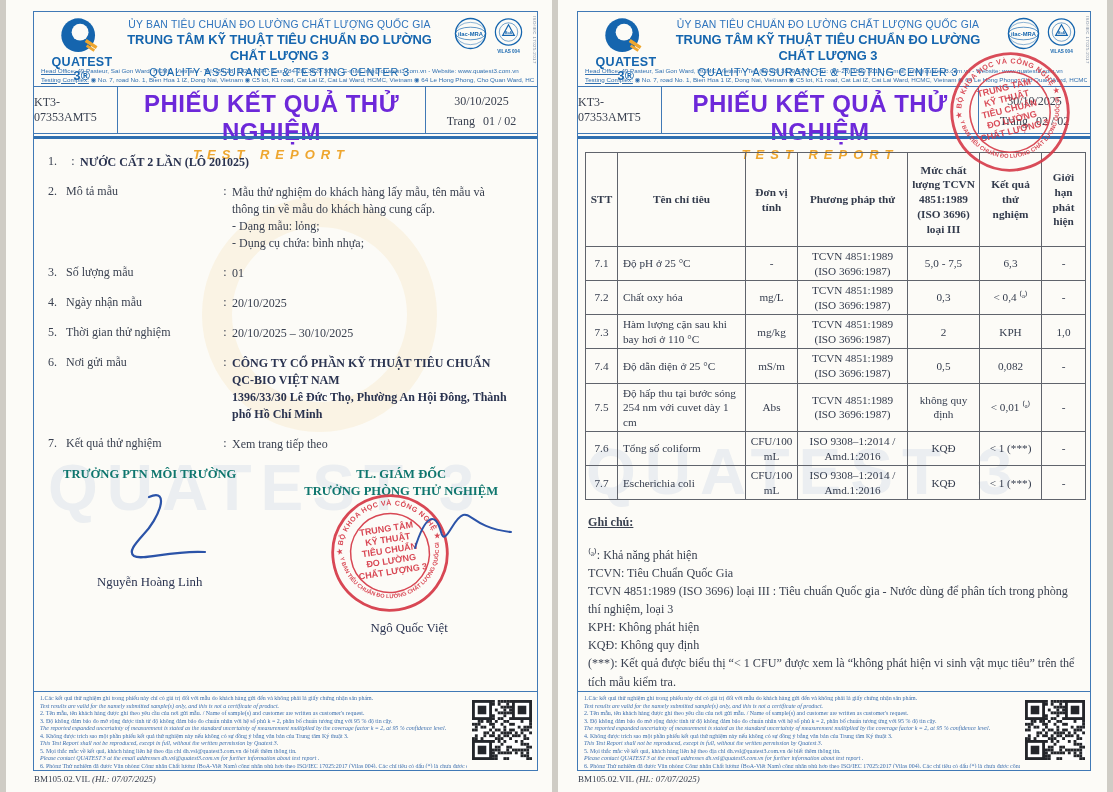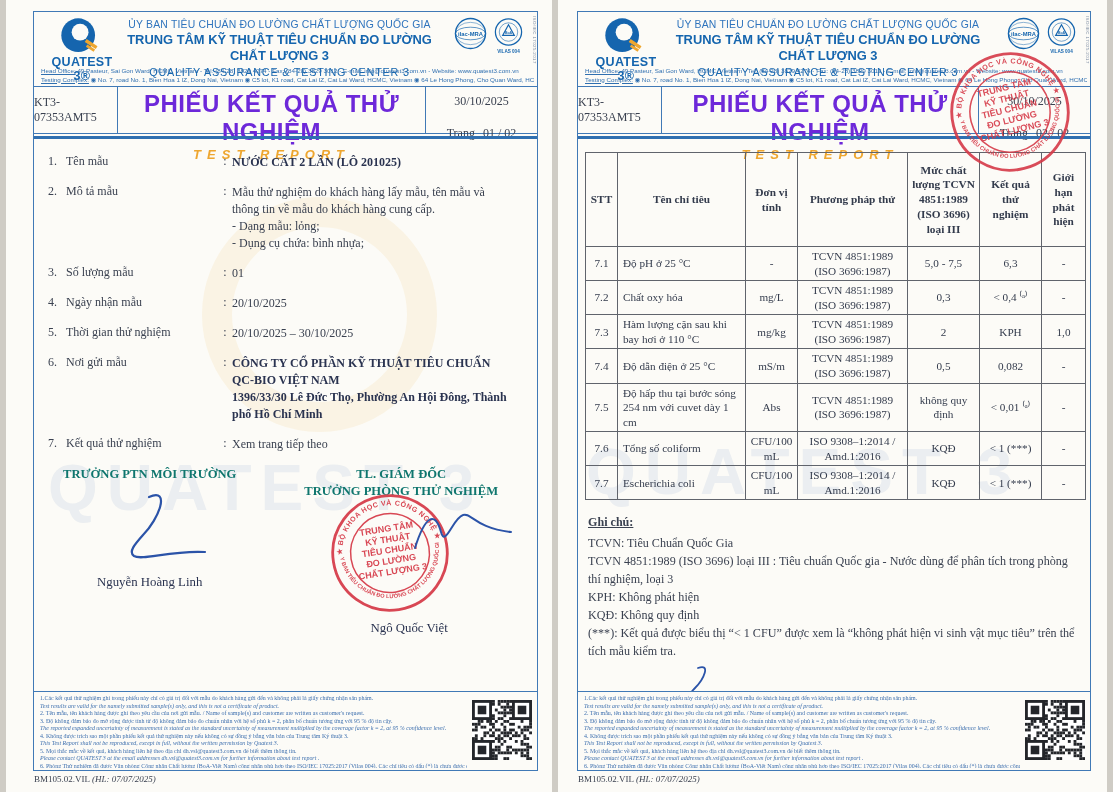--- a/index.html
+++ b/index.html
@@ -29,21 +29,21 @@
 .addr{position:absolute;left:7px;right:3px;bottom:2px;font-size:6.25px;color:#2f6fb0;line-height:1.35;white-space:nowrap;overflow:hidden}
 .addr .lbl{text-decoration:underline}
 
 
 .trow{display:flex;height:47px;border-bottom:1.6px solid #4079b6;flex:none}
 .tc1{width:84px;border-right:1.6px solid #4079b6;display:flex;align-items:center;justify-content:center;font-size:12px}
 .tc2{flex:1;text-align:center;padding-top:3px}
 .t-vi{font-family:"Liberation Sans",sans-serif;font-size:24px;font-weight:bold;color:#6d28d9;letter-spacing:.5px}
 .t-en{font-family:"Liberation Sans",sans-serif;font-size:13px;font-weight:bold;font-style:italic;color:#eea62f;letter-spacing:6px;margin-top:1px}
 .tc3{width:112px;border-left:1.6px solid #4079b6;text-align:center;font-size:12px;padding-top:7px}
-.tc3 .pg{margin-top:17px}
+.tc3 .pg{margin-top:5px}
 .tc3 .pgnum{display:inline-block;margin-left:8px}
 
 
 .bodybox{flex:1;border-top:3.5px solid #2f6fb0;margin-top:2px;position:relative;overflow:hidden}
 #p1-items{padding:15px 12px 0 8px;position:relative;z-index:2}
 .item{display:flex;margin-bottom:13px;font-size:12px}
 .i-no{width:24px;padding-left:6px}
 .i-label{width:152px}
 .i-colon{width:14px;text-align:center}
 .i-val{flex:1;line-height:1.42;padding-right:10px}
@@ -66,21 +66,21 @@
 #page2 .wm-text{top:296px;left:8px}
 
 
 .rtable{border-collapse:collapse;margin:13px 7px 0 7px;font-size:11.2px;color:#333b4c;table-layout:fixed;width:500px;position:relative;z-index:2;background:transparent}
 .rtable th,.rtable td{border:1px solid #60646c;text-align:center;vertical-align:middle;padding:2px 3px;line-height:1.3}
 .rtable th{font-weight:bold;height:94px;font-size:11.3px}
 .rtable td{height:28px}
 .rtable td.cname{text-align:left;padding-left:5px}
 
 .notes{margin:13px 8px 0 10px;font-size:12.1px;line-height:1.5;position:relative;z-index:2}
-.notes-title{font-weight:bold;text-decoration:underline;margin-bottom:2px}
+.notes-title{font-weight:bold;text-decoration:underline;margin-bottom:14px}
 .note-sq{width:100px;height:40px;margin:2px 0 0 80px;display:block}
 
 
 .stamp-p2{position:absolute;left:390px;top:50px;width:124px;height:124px;transform:rotate(-14deg);opacity:.9;z-index:6}
 .stamp-p2 svg{width:100%;height:100%}
 
 
 .footerbox{height:79px;border-top:1.6px solid #4079b6;position:relative;padding:3px 70px 2px 6px;flex:none}
 .footer-lines{overflow:hidden;height:100%}
 .fl{font-size:5.95px;color:#3d6fae;line-height:1.26;white-space:nowrap;overflow:hidden}
@@ -146,21 +146,20 @@
         <div>30/10/2025</div>
         <div class="pg"><span>Trang</span><span class="pgnum">01 / 02</span></div>
       </div>
     </div>
     <div class="bodybox">
       <div class="wm-circle"></div>
       <div class="wm-text">QUATEST 3</div>
       <div id="p1-items">
           <div class="item">
             <div class="i-no">1.</div>
-            <div class="i-label">Tên mẫu</div>
             <div class="i-colon">:</div>
             <div class="i-val">
               <div class="b">NƯỚC CẤT 2 LẦN (LÔ 201025)</div>
             </div>
           </div>
           <div class="item">
             <div class="i-no">2.</div>
             <div class="i-label">Mô tả mẫu</div>
             <div class="i-colon">:</div>
             <div class="i-val">
@@ -558,20 +557,21 @@
               <td>ISO 9308–1:2014 / Amd.1:2016</td>
               <td>KQĐ</td>
               <td>&lt; 1 (***)</td>
               <td>-</td>
             </tr>
           </tbody>
       </table>
       <div class="notes">
         <div class="notes-title">Ghi chú:</div>
         <div id="notes-list">
+            <div>⁽ᵃ⁾: Khả năng phát hiện</div>
             <div>TCVN: Tiêu Chuẩn Quốc Gia</div>
             <div>TCVN 4851:1989 (ISO 3696) loại III : Tiêu chuẩn Quốc gia - Nước dùng để phân tích trong phòng thí nghiệm, loại 3</div>
             <div>KPH: Không phát hiện</div>
             <div>KQĐ: Không quy định</div>
             <div>(***): Kết quả được biểu thị “&lt; 1 CFU” được xem là “không phát hiện vi sinh vật mục tiêu” trên thể tích mẫu kiểm tra.</div>
           </div>
         <svg class="note-sq" viewBox="0 0 100 40">
           <path d="M30,5 C43,0 36,16 27,25 C21,31 19,35 25,37 C35,40 54,30 82,32" fill="none" stroke="#2b53a8" stroke-width="1.8" stroke-linecap="round"></path>
         </svg>
       </div>

